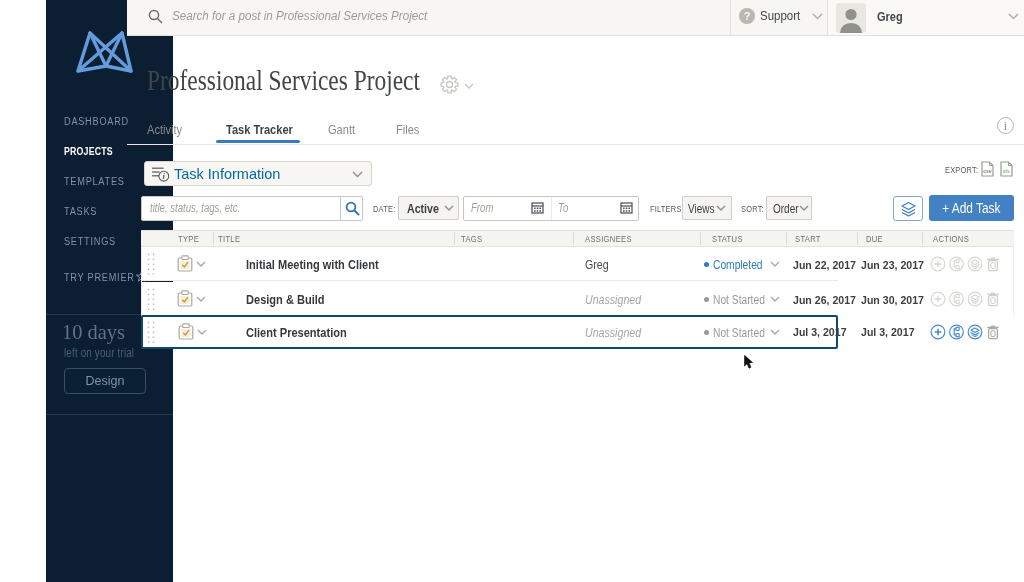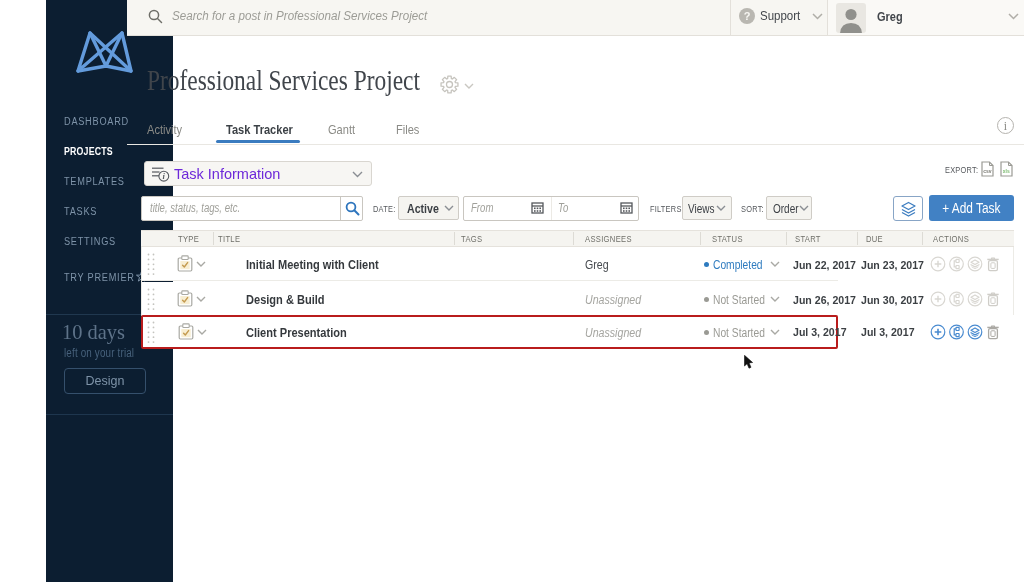--- a/index.html
+++ b/index.html
@@ -27,21 +27,21 @@
 #greg { position:absolute; left:877px; top:10px; font-size:12.5px; font-weight:bold; color:#42464b; transform:scaleX(0.88); transform-origin:left top; }
 
 
 #title { position:absolute; left:147px; top:63px; font-family:"Liberation Serif", serif; font-size:30px; color:#40454b; transform:scaleX(0.78); transform-origin:left top; white-space:nowrap; }
 .tab { position:absolute; top:122px; font-size:13.5px; color:#8a8a85; transform:scaleX(0.82); transform-origin:left top; white-space:nowrap; }
 .tab.active { color:#3c4146; font-weight:bold; }
 #tabline { position:absolute; left:127px; top:144px; width:897px; height:1px; background:#e9e7e2; }
 #tabul { position:absolute; left:216px; top:140px; width:84px; height:3px; background:#3a7bbf; border-radius:2px; }
 
 #tibox { position:absolute; left:144px; top:161px; width:228px; height:25px; background:#f7f6f3; border:1px solid #d9d6d0; border-radius:3px; }
-#tibox span { position:absolute; left:29px; top:4px; font-size:14.5px; color:#6d28d9; white-space:nowrap; }
+#tibox span { position:absolute; left:29px; top:4px; font-size:14.5px; color:#0369a1; white-space:nowrap; }
 #export { position:absolute; left:945px; top:164px; font-size:9.5px; color:#55585c; letter-spacing:0.3px; transform:scaleX(0.78); transform-origin:left top; }
 
 
 .inbox { position:absolute; top:196px; height:25px; background:#fff; border:1px solid #c9c6c0; border-radius:2px; }
 .graybox { position:absolute; top:196px; height:24px; background:#f5f4f0; border:1px solid #cfccc6; border-radius:2px; }
 .lbl { position:absolute; top:203px; font-size:9.5px; color:#55585c; letter-spacing:0.3px; transform:scaleX(0.78); transform-origin:left top; }
 .ital { font-style:italic; color:#a0a09a; font-size:12px; transform:scaleX(0.8); transform-origin:left top; white-space:nowrap; }
 #addtask { position:absolute; left:929px; top:195px; width:85px; height:26px; background:#4181c4; border-radius:3px; color:#fff; font-size:14px; text-align:center; line-height:26px; }
 #addtask span { display:inline-block; transform:scaleX(0.85); }
 #stackbtn { position:absolute; left:893px; top:196px; width:30px; height:25px; background:#fff; border:1px solid #88a5c6; border-radius:3px; }
@@ -337,21 +337,21 @@
         <path d="M41 8.7 L45 10.9 L49 8.7" stroke-linejoin="round" stroke-linecap="round"></path>
         <path d="M41.9 11 L45 12.7 L48.1 11" stroke-linejoin="round" stroke-linecap="round" stroke-width="0.9"></path>
         <path d="M57.3 3.4 L68.7 3.4" stroke="#cfcdc8" stroke-width="1.4"></path>
         <path d="M61.3 3.1 L61.7 2.1 L64.3 2.1 L64.7 3.1" stroke="#cfcdc8" stroke-width="1.1"></path>
         <rect x="58.6" y="4.6" width="8.8" height="10" rx="1.4" stroke="#cfcdc8" stroke-width="1.3"></rect>
         <rect x="60.9" y="6.8" width="4.2" height="5.6" rx="0.8" stroke="#cfcdc8" stroke-width="1"></rect>
       </g>
     </svg>
   </div>
 
-  <div class="row" style="top:315px; height:34px; border:2px solid #b91c1c; border-radius:2px;">
+  <div class="row" style="top:315px; height:34px; border:2px solid #0c4a6e; border-radius:2px;">
     <svg style="position:absolute; left:4px; top:3.5px;" width="9" height="22" viewBox="0 0 9 22">
       <g fill="#c3c3be">
           <circle cx="1.5" cy="1.5" r="0.9"></circle>
           <circle cx="6.5" cy="1.5" r="0.9"></circle>
           <circle cx="1.5" cy="6.4" r="0.9"></circle>
           <circle cx="6.5" cy="6.4" r="0.9"></circle>
           <circle cx="1.5" cy="11.3" r="0.9"></circle>
           <circle cx="6.5" cy="11.3" r="0.9"></circle>
           <circle cx="1.5" cy="16.2" r="0.9"></circle>
           <circle cx="6.5" cy="16.2" r="0.9"></circle>

